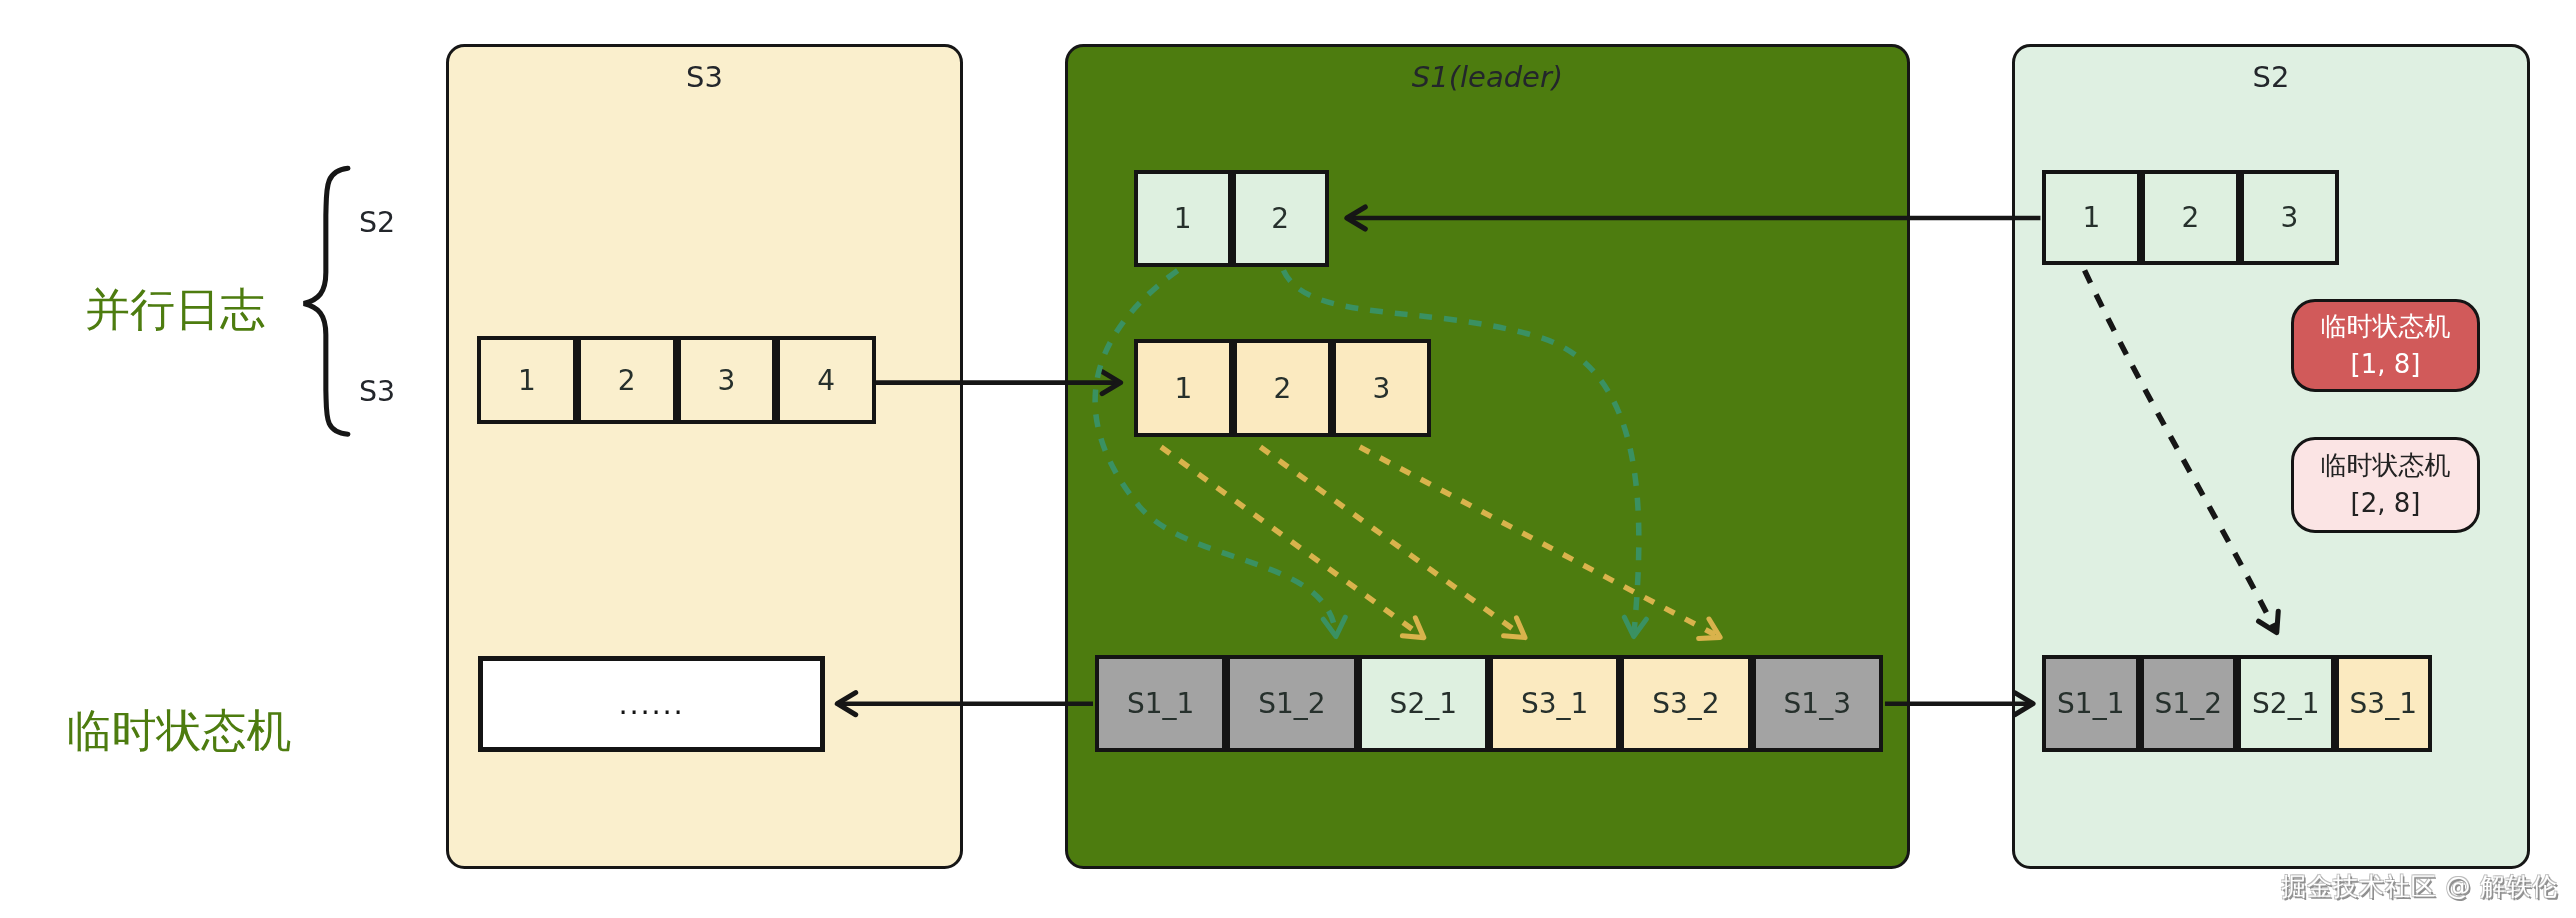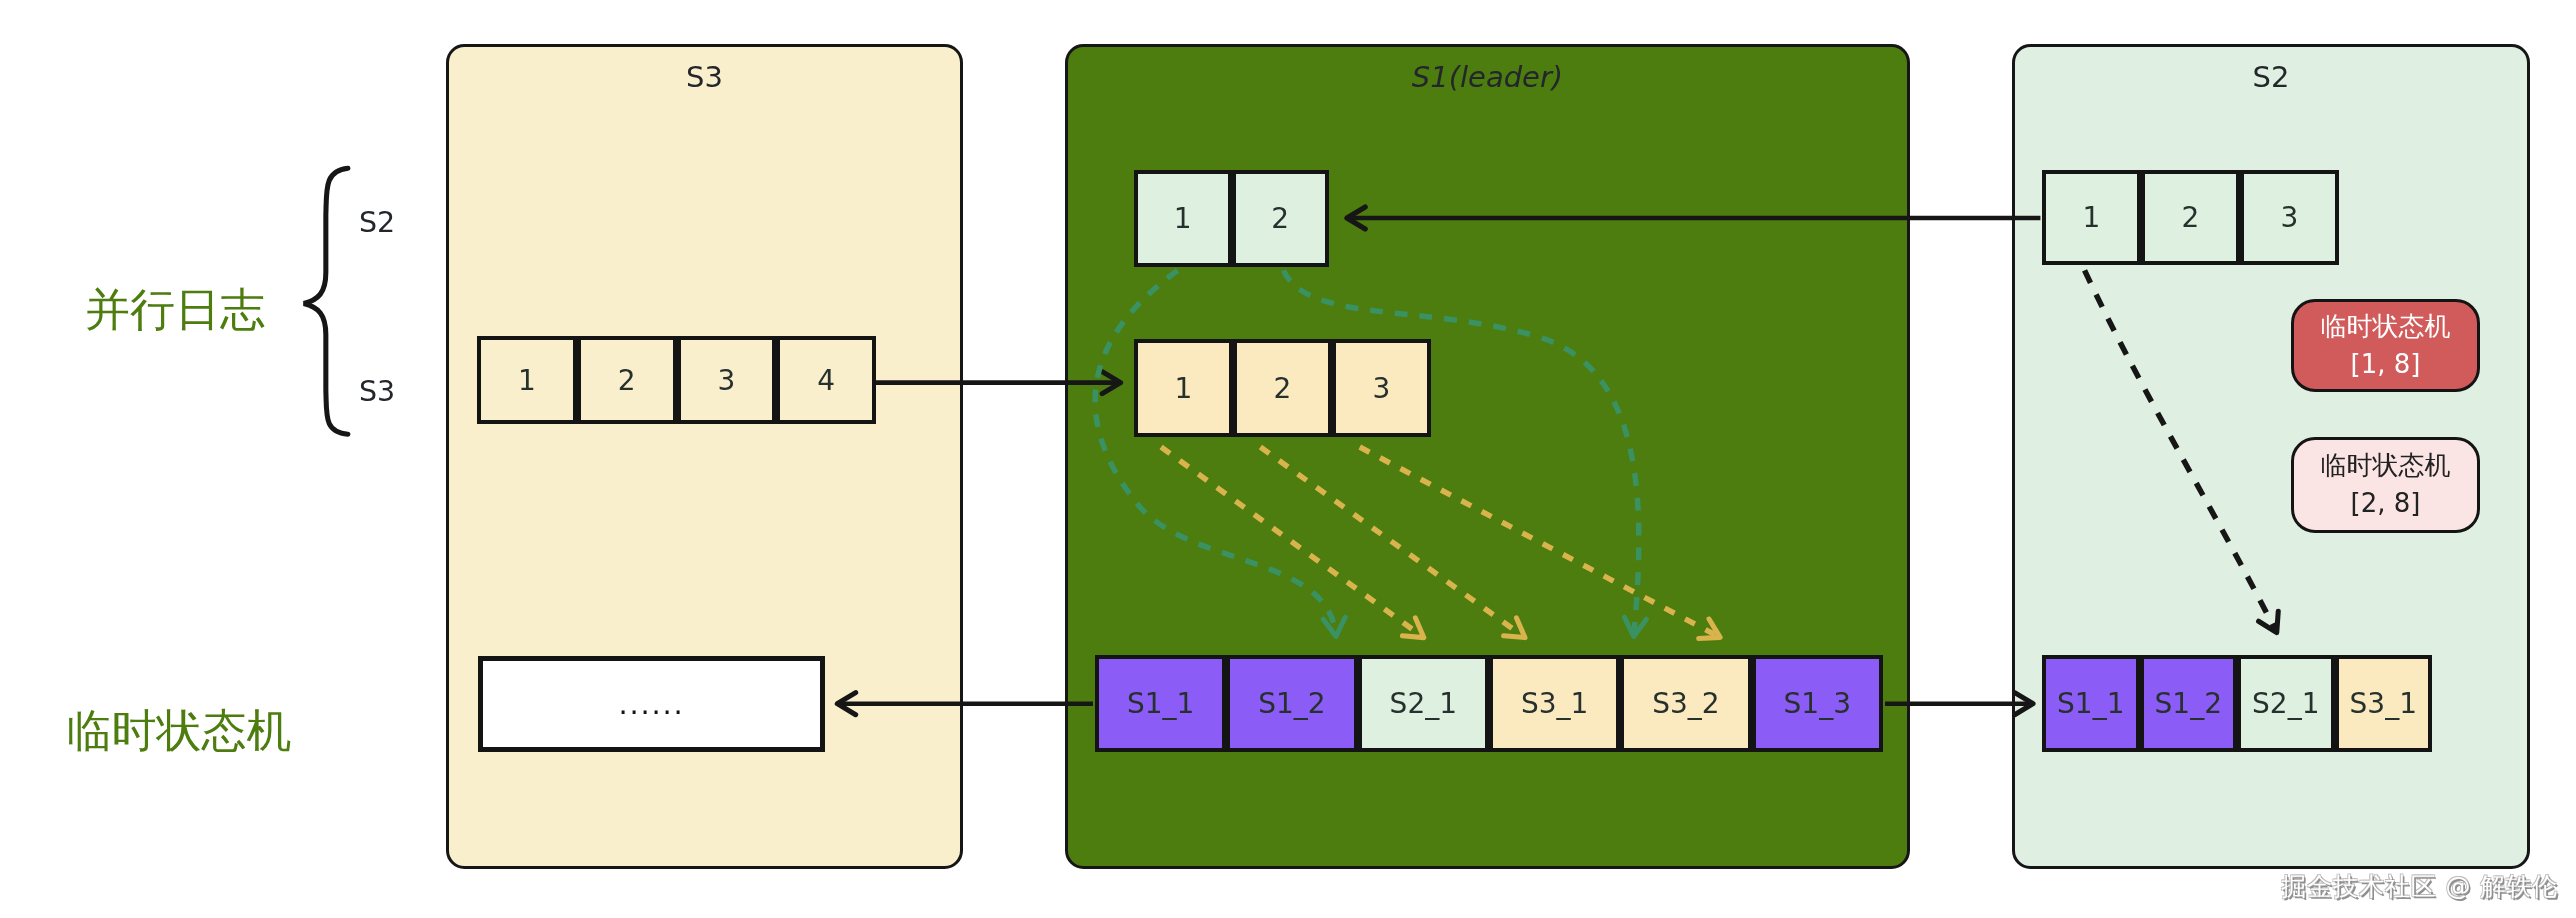--- a/index.html
+++ b/index.html
@@ -14,21 +14,21 @@
   .panel-title{position:absolute;top:13px;left:0;right:0;text-align:center;font-size:29px;color:#23262b;}
   .row{position:absolute;display:flex;}
   .cell{
     flex:1 1 0;box-sizing:border-box;border:4.6px solid #141414;
     display:flex;align-items:center;justify-content:center;
     font-size:28px;color:#26302c;
   }
   .cell.cream{background:#faefcd;}
   .cell.yellow{background:#fbeac0;}
   .cell.green{background:#def0e0;}
-  .cell.lavender{background:#8b5cf6;}
+  .cell.lavender{background:#a3a3a3;}
   .bigbox{
     position:absolute;box-sizing:border-box;border:5.5px solid #141414;background:#ffffff;
     display:flex;align-items:center;justify-content:center;font-size:29px;color:#141414;letter-spacing:1.8px;
   }
   .statebox{
     position:absolute;box-sizing:border-box;border:3.7px solid #141414;border-radius:24px;
     display:flex;flex-direction:column;align-items:center;justify-content:center;
     font-size:26px;line-height:1.45;text-align:center;
   }
   .statebox.red{background:#d15a5a;color:#ffffff;}

